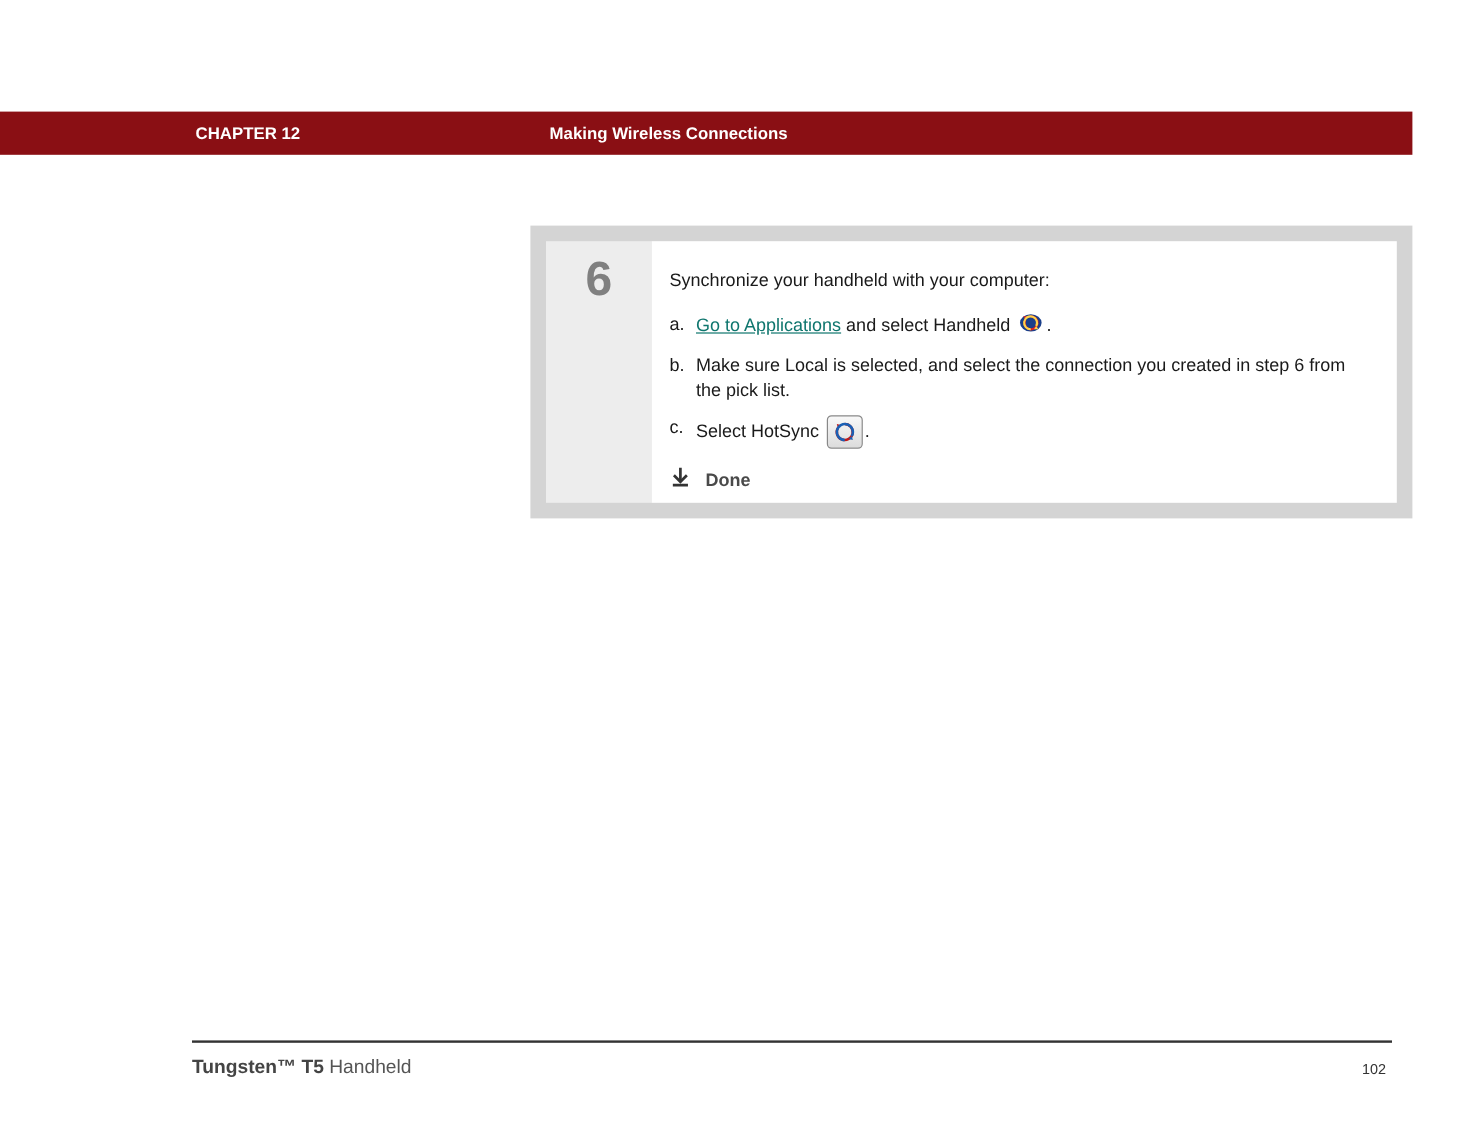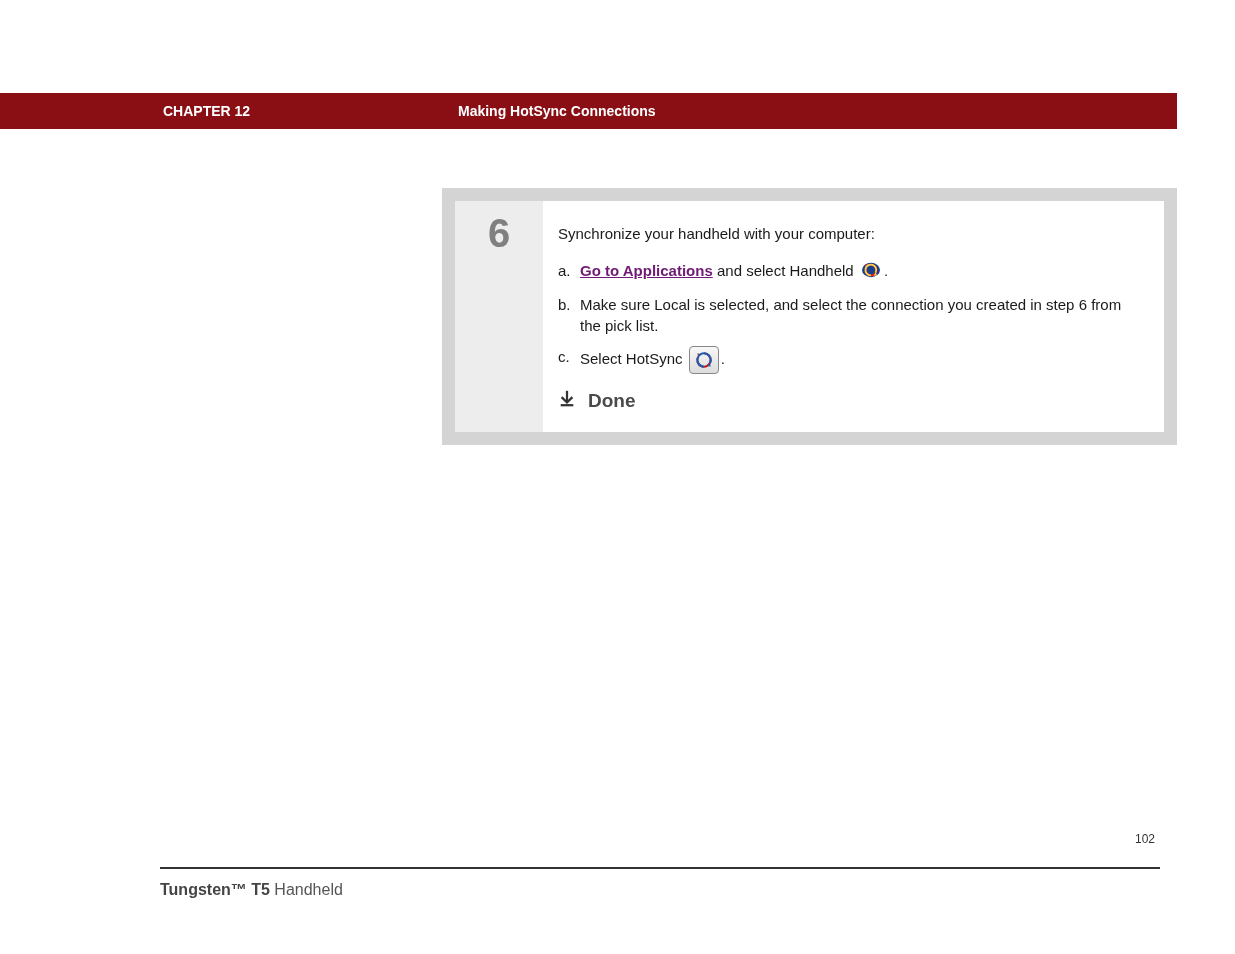--- a/index.html
+++ b/index.html
@@ -52,44 +52,44 @@
   }
   .step-number {
     font-size: 40px;
     font-weight: bold;
     color: #808080;
     font-family: Arial, sans-serif;
   }
   .step-content-cell {
     flex: 1;
     background: #ffffff;
-    padding: 22px 20px 18px 15px;
+    padding: 22px 20px 7px 15px;
     font-size: 15px;
     color: #1a1a1a;
     line-height: 1.4;
   }
   .intro-line { margin-bottom: 16px; }
   .sub-list {
     list-style: none;
     padding-left: 0;
   }
   .sub-list li {
     display: flex;
     align-items: flex-start;
     margin-bottom: 10px;
   }
   .sub-marker {
     width: 22px;
     flex-shrink: 0;
   }
   .sub-text { flex: 1; }
   .link-text {
-    font-weight: bold;
+    font-weight: normal;
     text-decoration: underline;
-    color: #701a75;
+    color: #0f766e;
   }
   .inline-icon {
     display: inline-block;
     vertical-align: middle;
     margin: 0 2px;
   }
   .hotsync-small {
     width: 22px;
     height: 18px;
   }
@@ -111,52 +111,52 @@
     margin-top: 14px;
     gap: 12px;
   }
   .done-icon {
     width: 18px;
     height: 18px;
   }
   .done-text {
     font-weight: bold;
     color: #4a4a4a;
-    font-size: 19px;
+    font-size: 15px;
   }
   .footer-rule {
     position: absolute;
     top: 867px;
     left: 160px;
     width: 1000px;
     height: 2px;
     background: #333333;
   }
   .footer-left {
     position: absolute;
     top: 881px;
     left: 160px;
     font-size: 16px;
     color: #555555;
   }
   .footer-left .bold { font-weight: bold; color: #444444; }
   .footer-right {
     position: absolute;
-    top: 832px;
+    top: 884px;
     right: 80px;
     font-size: 12px;
     color: #333333;
   }
 </style>
 </head>
 <body>
 
 <div class="header-bar">
   <span class="chapter-label">CHAPTER 12</span>
-  <span class="chapter-title">Making HotSync Connections</span>
+  <span class="chapter-title">Making Wireless Connections</span>
 </div>
 
 <div class="step-box">
   <div class="step-inner">
     <div class="step-number-cell">
       <div class="step-number">6</div>
     </div>
     <div class="step-content-cell">
       <div class="intro-line">Synchronize your handheld with your computer:</div>
       <ul class="sub-list">

